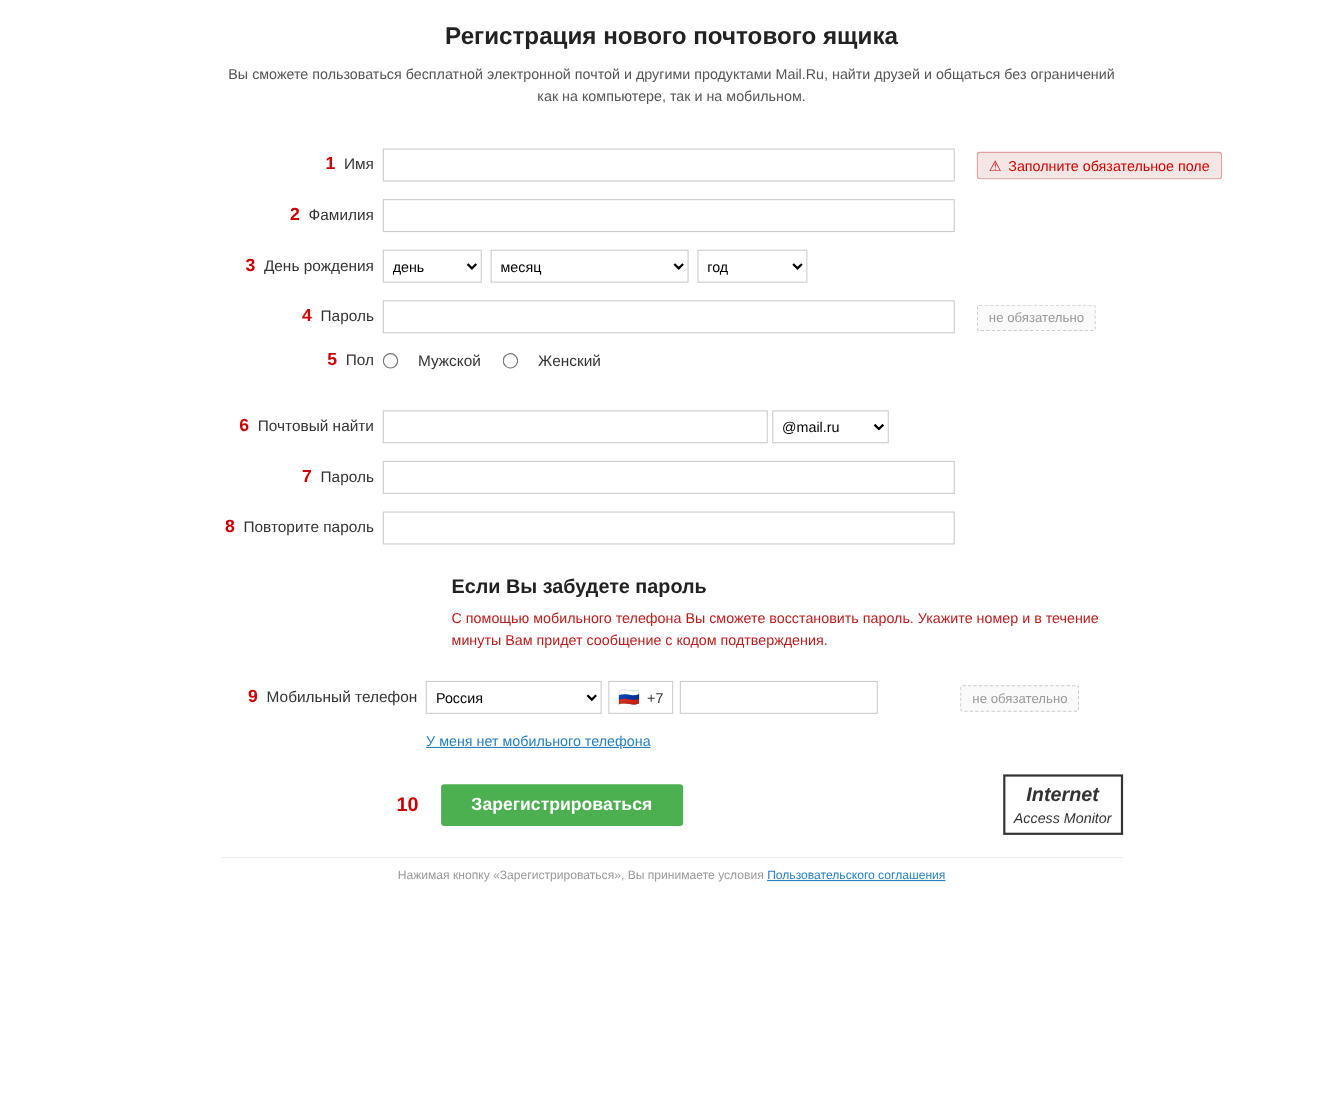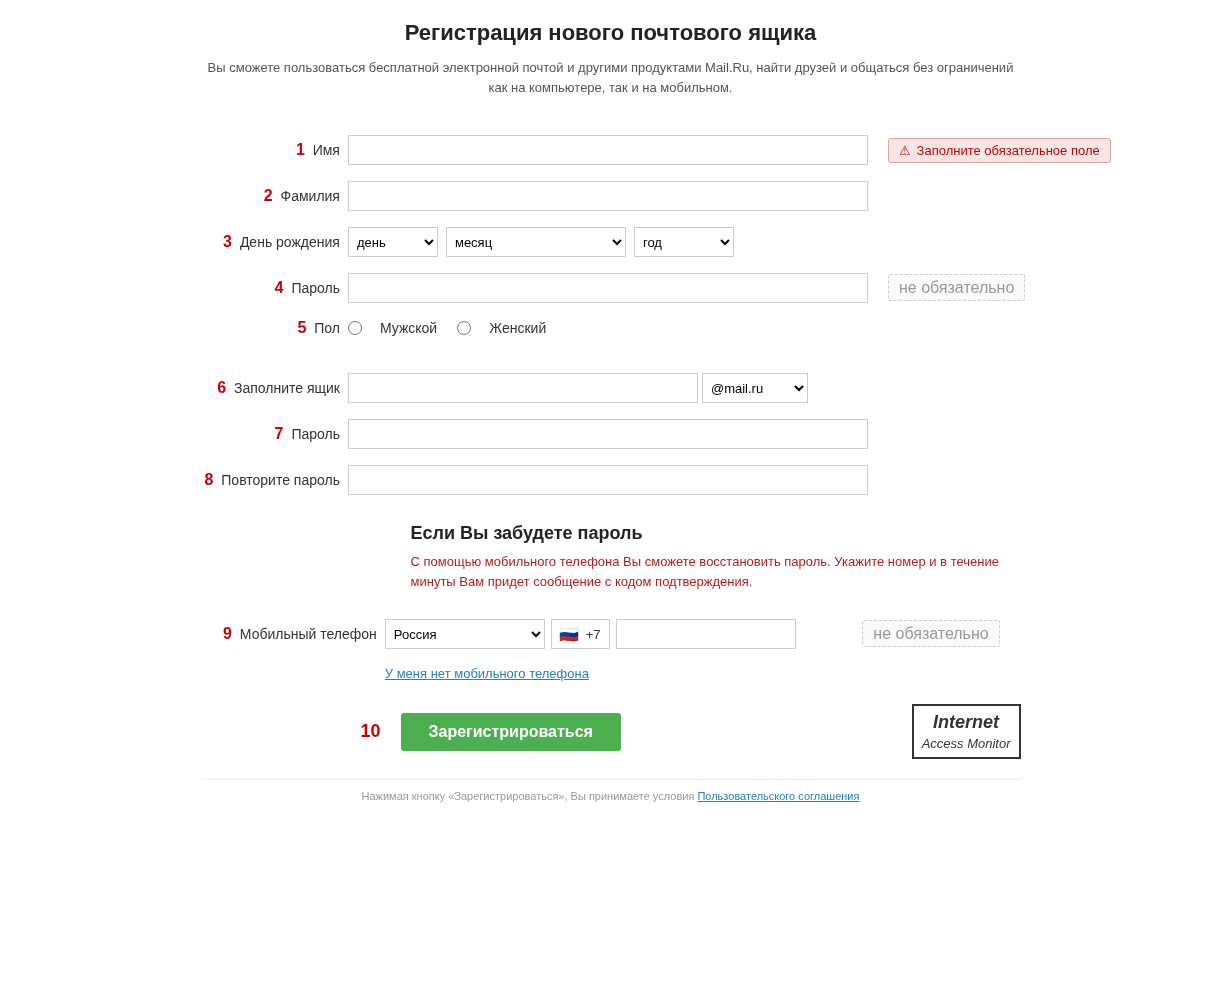--- a/index.html
+++ b/index.html
@@ -98,21 +98,21 @@
       background: #fff;
       cursor: pointer;
       outline: none;
     }
     .select-day { width: 90px; }
     .select-month { width: 180px; }
     .select-year { width: 100px; }
     .optional-hint {
       border: 1px dashed #ccc;
       padding: 4px 10px;
-      font-size: 16px;
+      font-size: 12px;
       color: #999;
       background: #fafafa;
       white-space: nowrap;
       border-radius: 2px;
     }
     .gender-cell {
       display: flex;
       align-items: center;
       gap: 20px;
     }
@@ -363,21 +363,21 @@
           <td class="hint-cell"></td>
         </tr>
 
         <tr>
           <td colspan="3" class="section-divider"></td>
         </tr>
 
         <tr>
           <td class="label-cell">
             <span class="step-number">6</span>
-            <span class="label-text">Заполните ящик</span>
+            <span class="label-text">Почтовый найти</span>
           </td>
           <td class="input-cell">
             <div class="mail-input-group">
               <input type="text" class="mail-username-input" value="" style="">
               <select class="mail-domain-select">
                 <option value="@mail.ru">@mail.ru</option>
                 <option value="@inbox.ru">@inbox.ru</option>
                 <option value="@list.ru">@list.ru</option>
                 <option value="@bk.ru">@bk.ru</option>
               </select>

